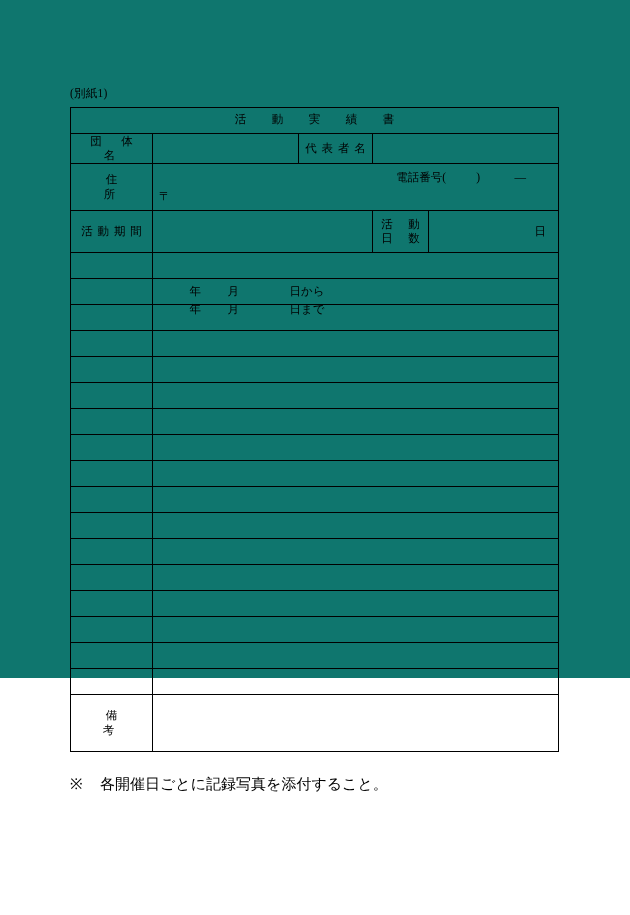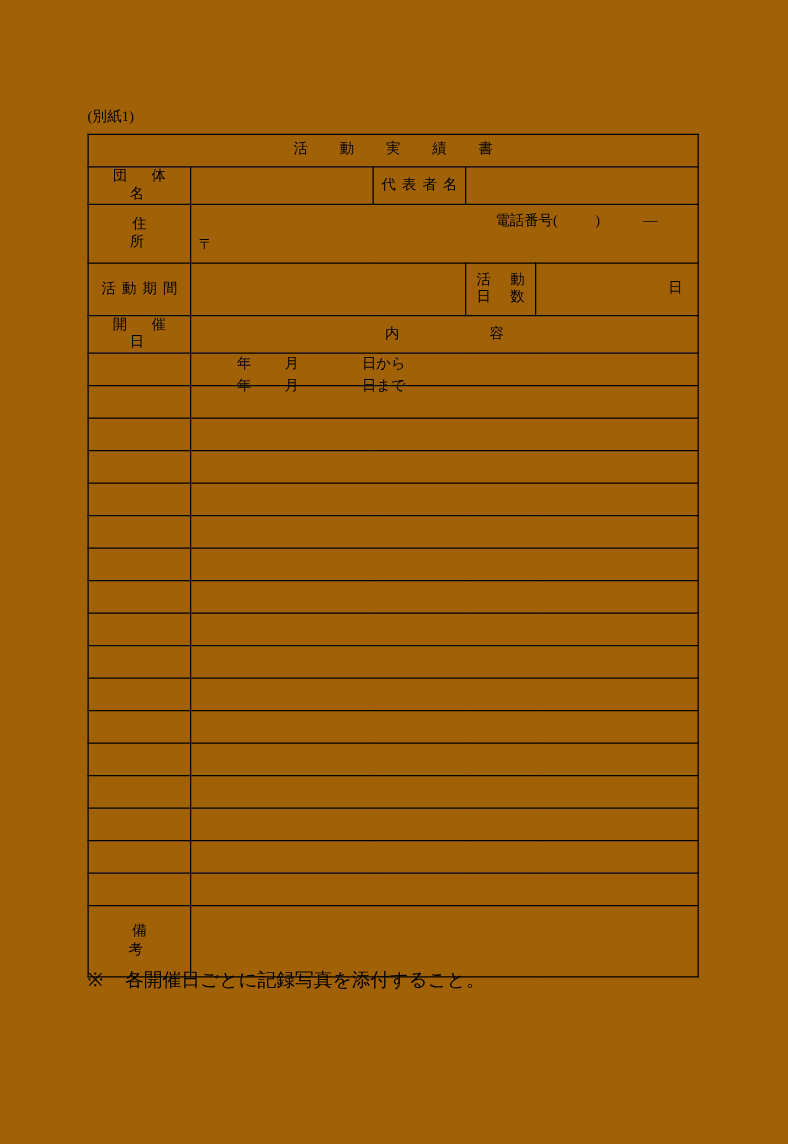--- a/index.html
+++ b/index.html
@@ -13,22 +13,22 @@
     font-family: "Liberation Serif", "DejaVu Serif", serif;
     color: #000000;
     position: relative;
     overflow: hidden;
   }
   .page {
     position: absolute;
     left: 0;
     top: 0;
     width: 630px;
-    height: 915px;
-    background: #a16207;
+    height: 678px;
+    background: #0f766e;
   }
   .doc-label {
     position: absolute;
     left: 70px;
     top: 86px;
     font-size: 11.5px;
     letter-spacing: 0.2px;
   }
   table.form {
     position: absolute;
@@ -206,26 +206,20 @@
       </td>
       <td class="two-line-lbl">
         <div>活　動</div>
         <div>日　数</div>
       </td>
       <td class="days-cell">
         <span class="days-unit">日</span>
       </td>
     </tr>
 
-    <tr class="h26">
-      <td class="lbl">開　催　日</td>
-      <td class="content-head" colspan="4">
-        <span class="nai">内</span><span class="you">容</span>
-      </td>
-    </tr>
 
     <tr class="blank-row">
       <td></td>
       <td colspan="4"></td>
     </tr>
     <tr class="blank-row">
       <td></td>
       <td colspan="4"></td>
     </tr>
     <tr class="blank-row">

